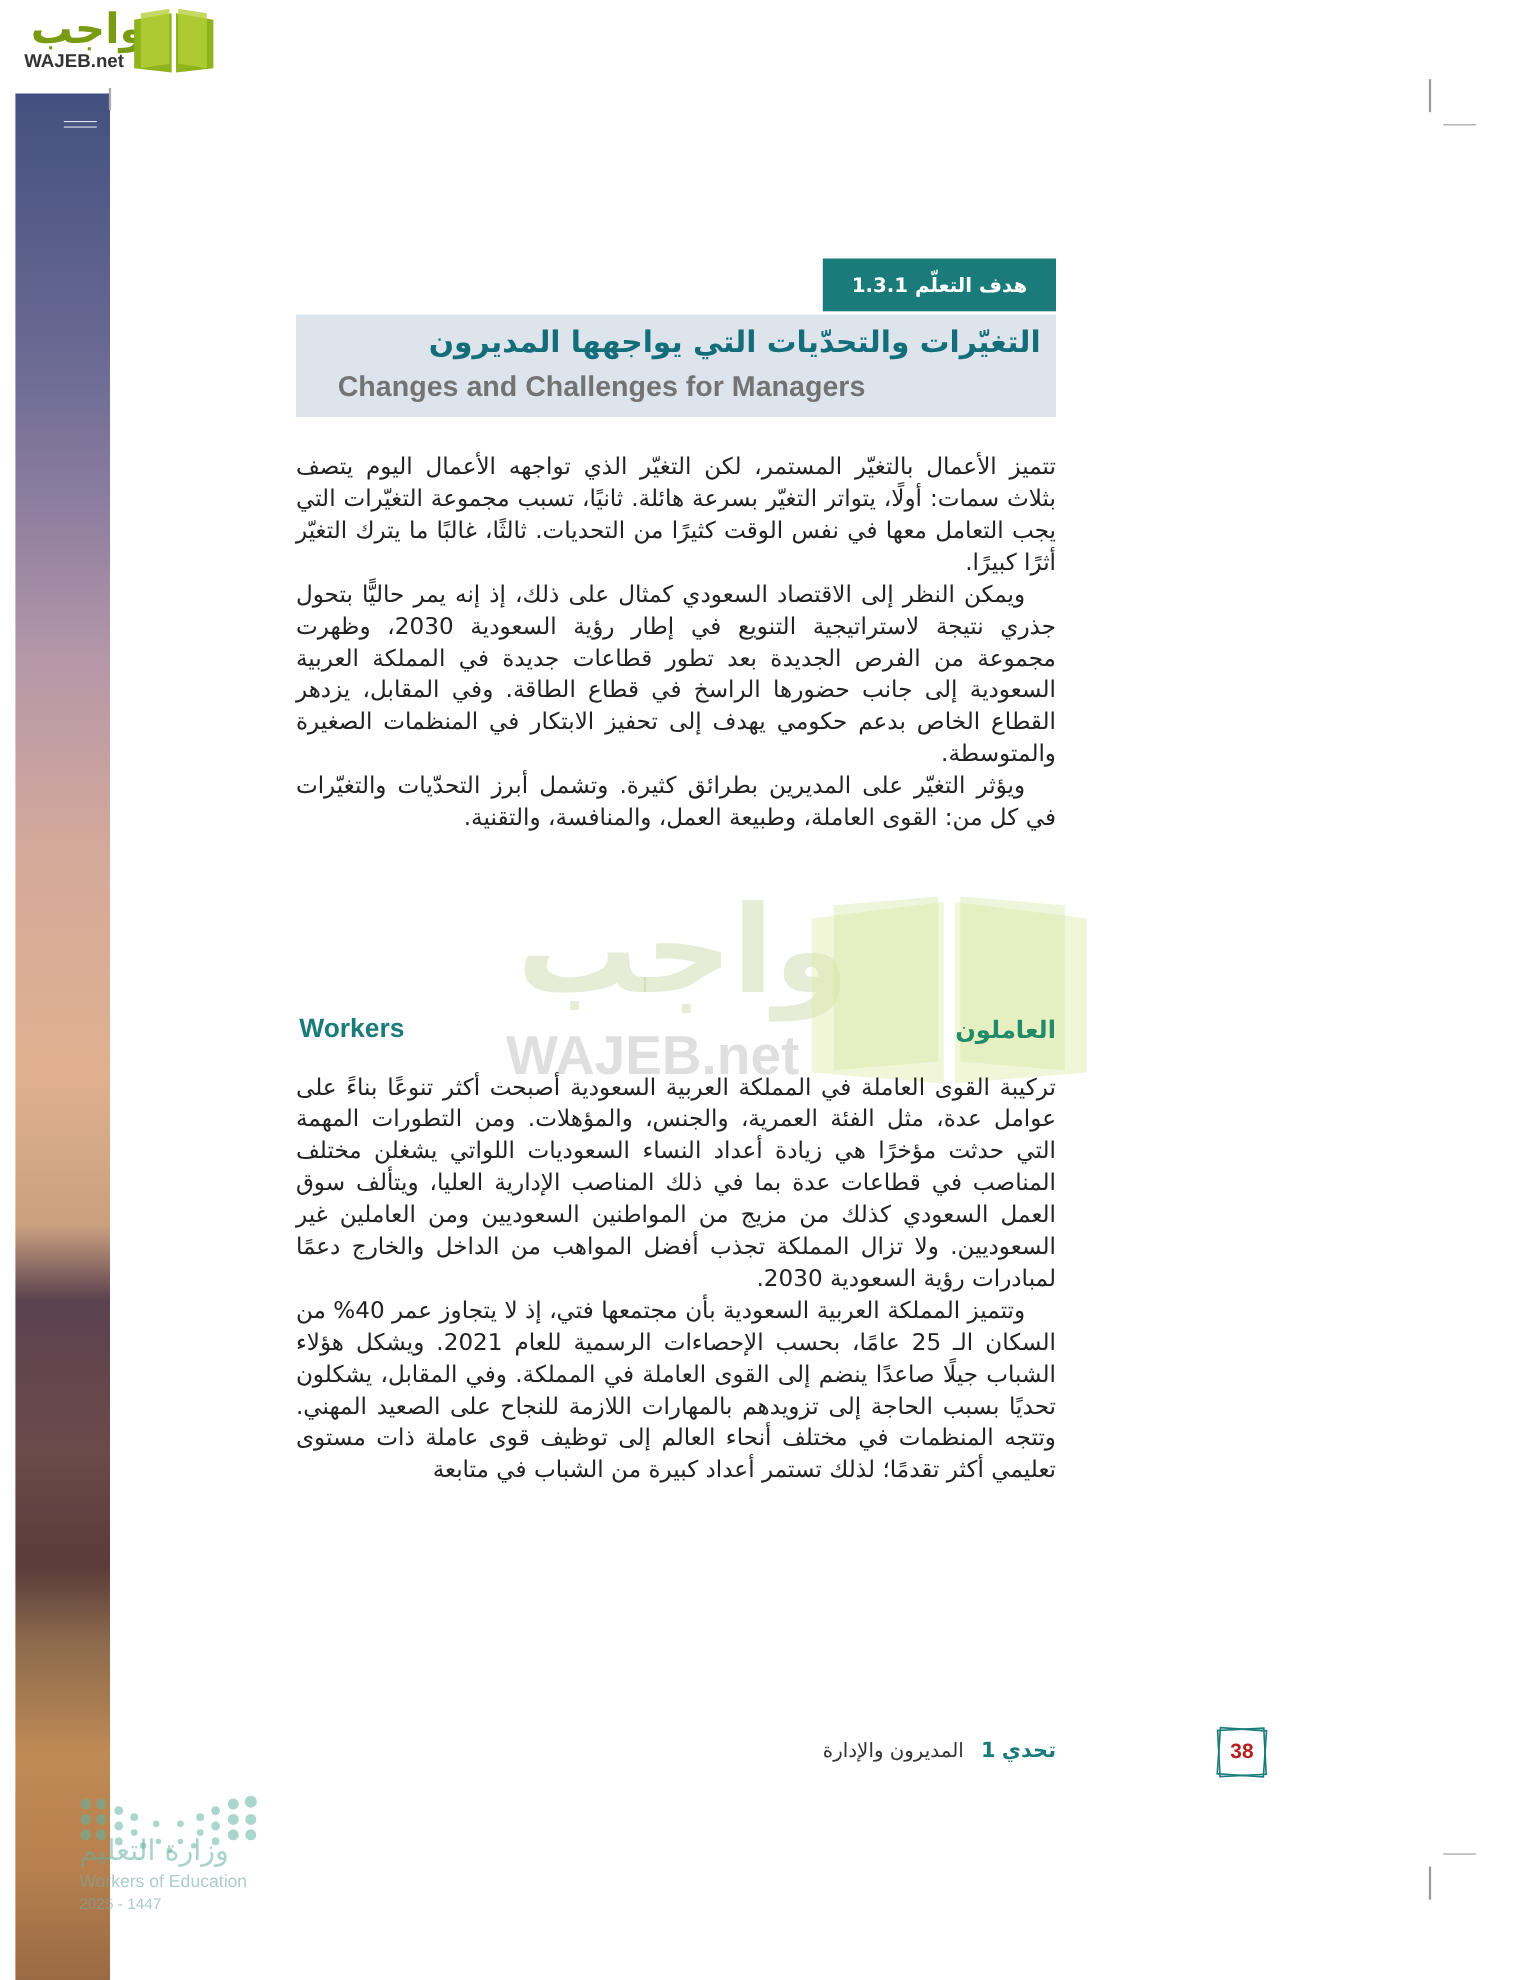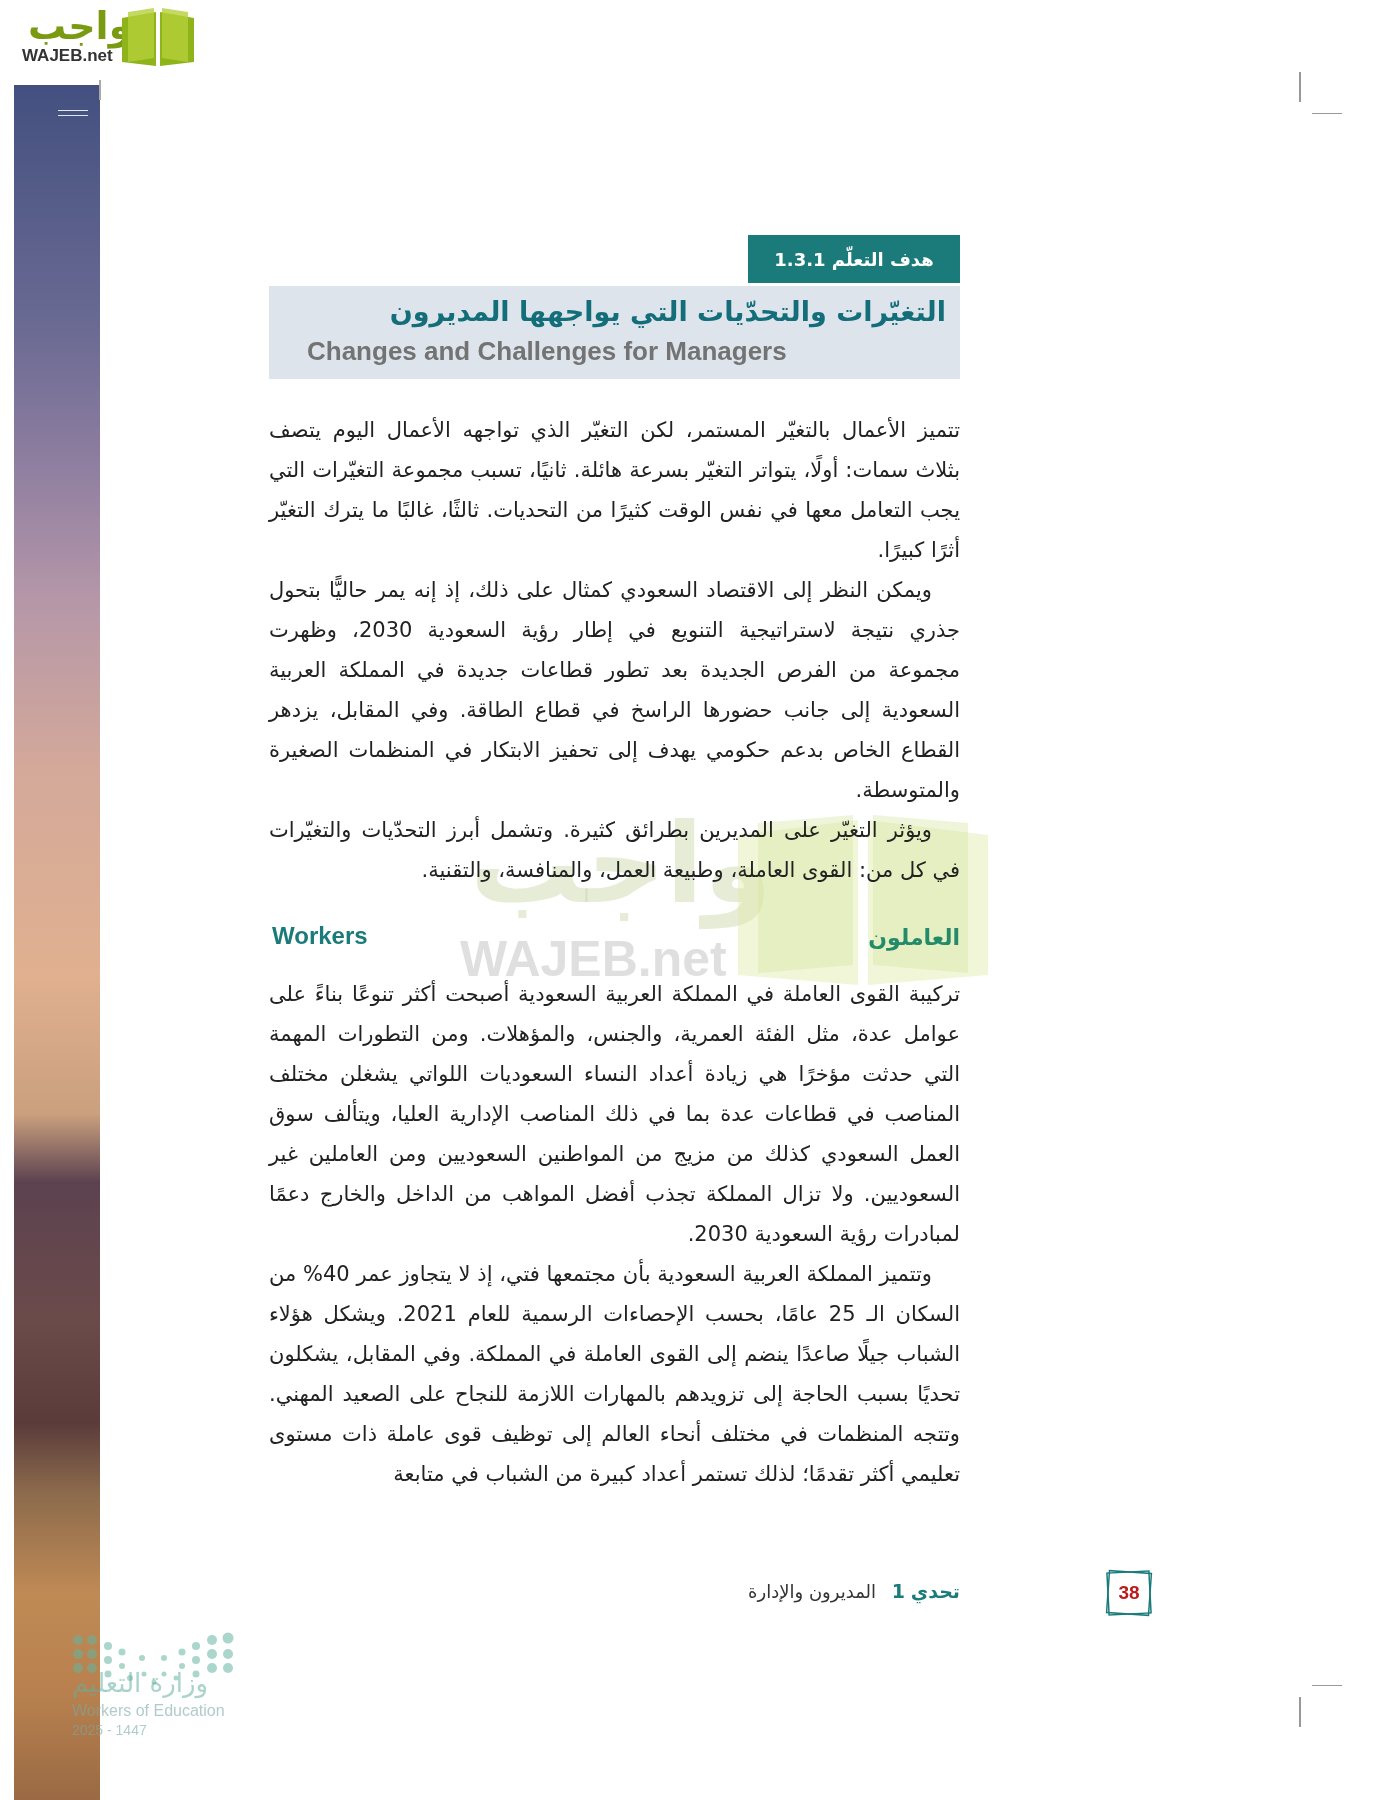--- a/index.html
+++ b/index.html
@@ -38,21 +38,21 @@
       color: #146e79; direction: rtl; white-space: nowrap;
     }
     .title-en {
       position: absolute; left: 14px; top: 50px; font-size: 26px; font-weight: bold;
       color: #737373; font-family: Liberation Sans, sans-serif; white-space: nowrap; margin-left: 24px;
     }
 
     .body-text {
       position: absolute; left: 269px; width: 691px;
       direction: rtl; text-align: justify; text-align-last: right;
-      font-size: 21px; line-height: 40px; color: #222;
+      font-size: 21px; line-height: 29px; color: #222;
     }
     .body-text p { margin: 0; }
     .indent { text-indent: 28px; }
 
     .section-head-ar {
       position: absolute; right: 440px; top: 925px; font-size: 22px; font-weight: bold;
       color: #238a6a; direction: rtl;
     }
     .section-head-en {
       position: absolute; left: 272px; top: 922px; font-size: 24px; font-weight: bold;

